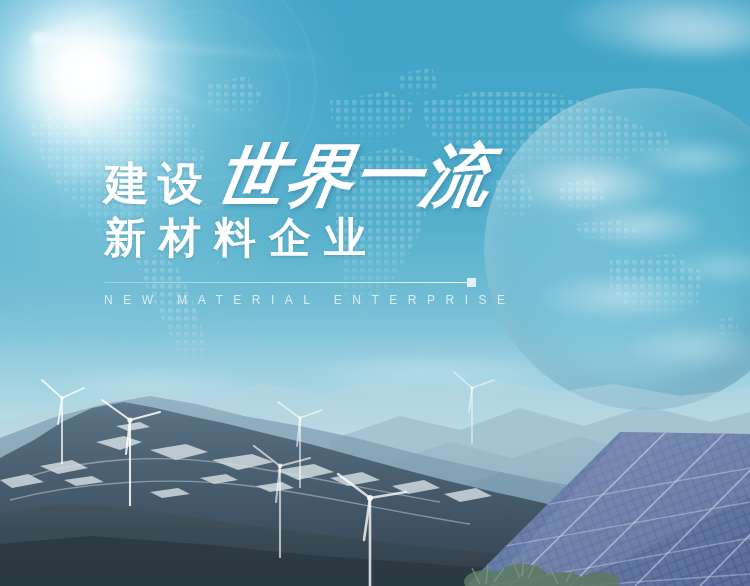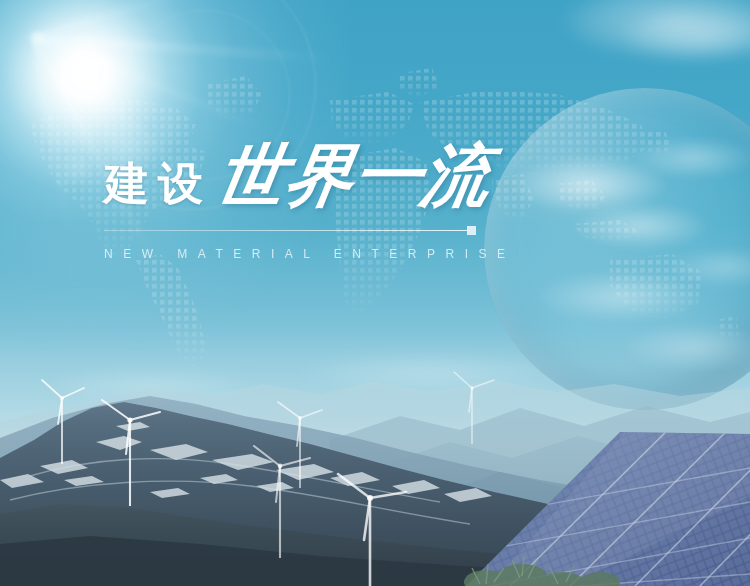--- a/index.html
+++ b/index.html
@@ -150,21 +150,21 @@
   .divider{
     position:relative;
     margin-top:21px;width:364px;height:1px;
     background:linear-gradient(to right,rgba(255,255,255,.30),rgba(255,255,255,.85));
   }
   .divider-cap{
     position:absolute;right:-8px;top:-4px;width:9px;height:9px;
     background:rgba(255,255,255,.80);
   }
   .subtitle{
-    margin-top:16px;
+    margin-top:10px;
     font-size:12px;color:#ffffff;opacity:.72;
     letter-spacing:10.5px;
     white-space:nowrap;
     font-weight:normal;
   }
 
   
   .haze{
     position:absolute;inset:0;
     background:linear-gradient(to bottom,rgba(255,255,255,0) 52%,rgba(210,232,238,.10) 62%,rgba(255,255,255,0) 72%);
@@ -436,19 +436,20 @@
     </g>
   </svg>
 
   <div class="haze"></div>
 
   <div class="copy">
     <div class="line1">
       <span class="t-jianshe">建设</span>
       <span class="t-shijie">世界一流</span>
     </div>
+    <div class="line2">新材料企业</div>
     <div class="divider">
       <span class="divider-cap"></span>
     </div>
     <div class="subtitle">NEW MATERIAL ENTERPRISE</div>
   </div>
 
 </div>
 
 </body></html>

